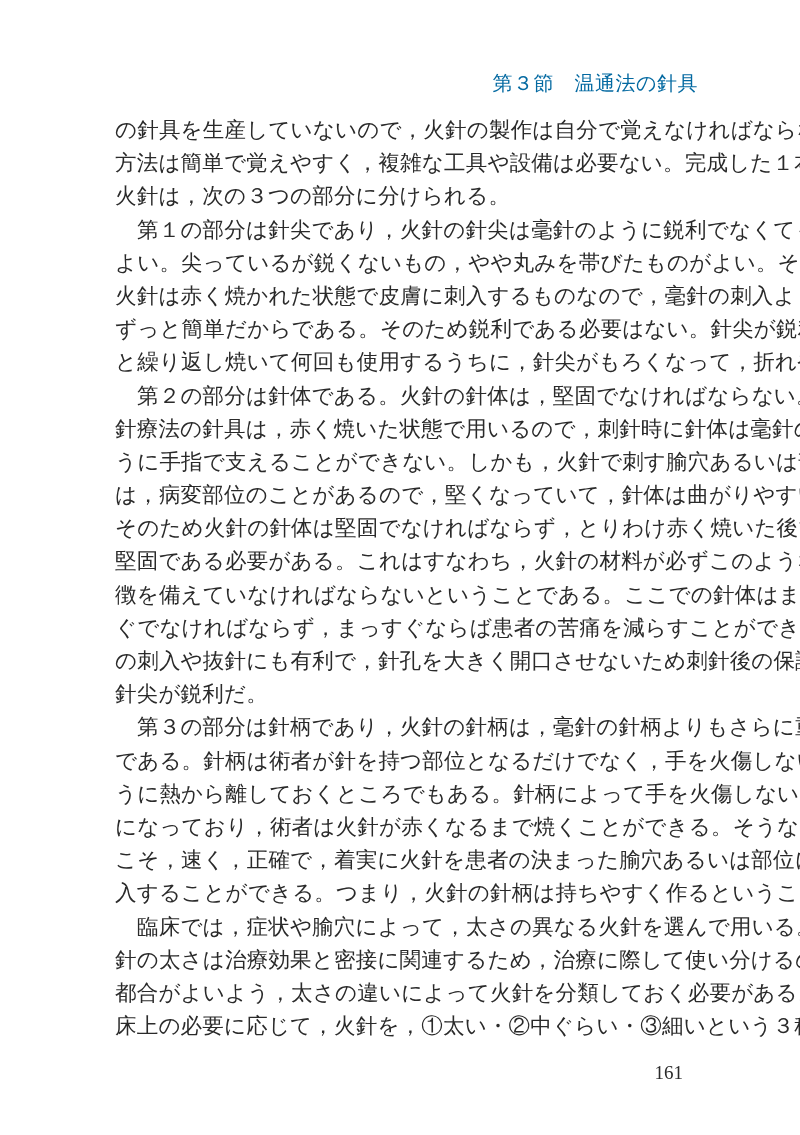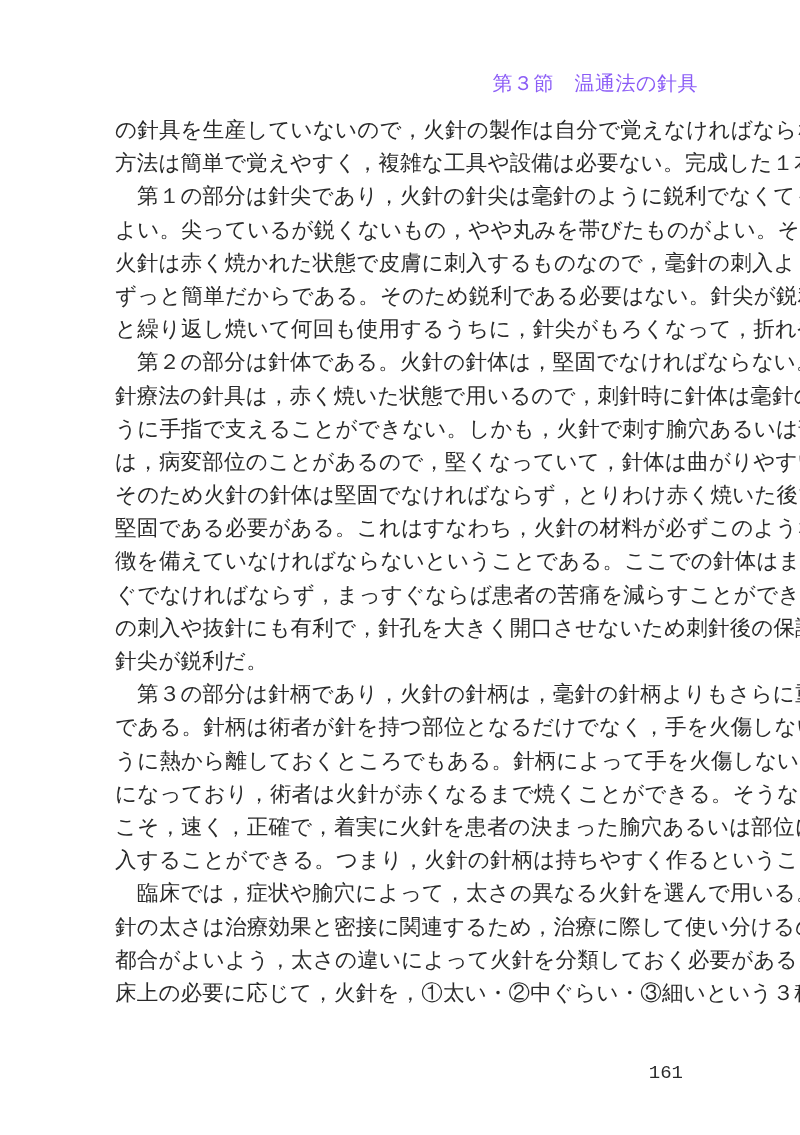--- a/index.html
+++ b/index.html
@@ -1,37 +1,38 @@
 <!DOCTYPE html>
 <html><head>
 <meta charset="utf-8">
 <style>
   html, body { margin: 0; padding: 0; background: #ffffff; }
   body { width: 800px; height: 1135px; position: relative; overflow: hidden;
          font-family: "DejaVu Serif", "Liberation Serif", serif; color: #2a2a2a; }
   .running-head { position: absolute; top: 70px; right: 102px; font-size: 20px;
-                  letter-spacing: 0.5px; white-space: pre; color: #8b5cf6; font-family: Liberation Mono, monospace; }
+                  letter-spacing: 0.5px; white-space: pre; color: #0369a1; font-family: Liberation Mono, monospace; }
   .body-text { position: absolute; left: 115px; top: 113px; width: 595px; }
   .line { height: 33.2px; line-height: 33.2px; font-size: 21.5px; white-space: nowrap;
           letter-spacing: 0.2px; text-align: justify; text-align-last: justify; }
   .line.last { text-align-last: left; }
   .line.indent { padding-left: 22px; }
   .page-number { position: absolute; top: 1062px; right: 117px; font-size: 19px;
-                 font-family: Liberation Mono, monospace; color: #2a2a2a; }
+                 font-family: Liberation Serif, serif; color: #2a2a2a; }
 </style>
 </head>
 <body>
 
 <div class="running-head">第３節　温通法の針具</div>
 
 <div class="body-text">
 
   <div>
     <div class="line">の針具を生産していないので，火針の製作は自分で覚えなければならない。</div>
     <div class="line">方法は簡単で覚えやすく，複雑な工具や設備は必要ない。完成した１本の</div>
+    <div class="line last">火針は，次の３つの部分に分けられる。</div>
   </div>
 
   <div>
     <div class="line indent">第１の部分は針尖であり，火針の針尖は毫針のように鋭利でなくても</div>
     <div class="line">よい。尖っているが鋭くないもの，やや丸みを帯びたものがよい。それは，</div>
     <div class="line">火針は赤く焼かれた状態で皮膚に刺入するものなので，毫針の刺入よりも</div>
     <div class="line">ずっと簡単だからである。そのため鋭利である必要はない。針尖が鋭利だ</div>
     <div class="line">と繰り返し焼いて何回も使用するうちに，針尖がもろくなって，折れやす</div>
   </div>
 

